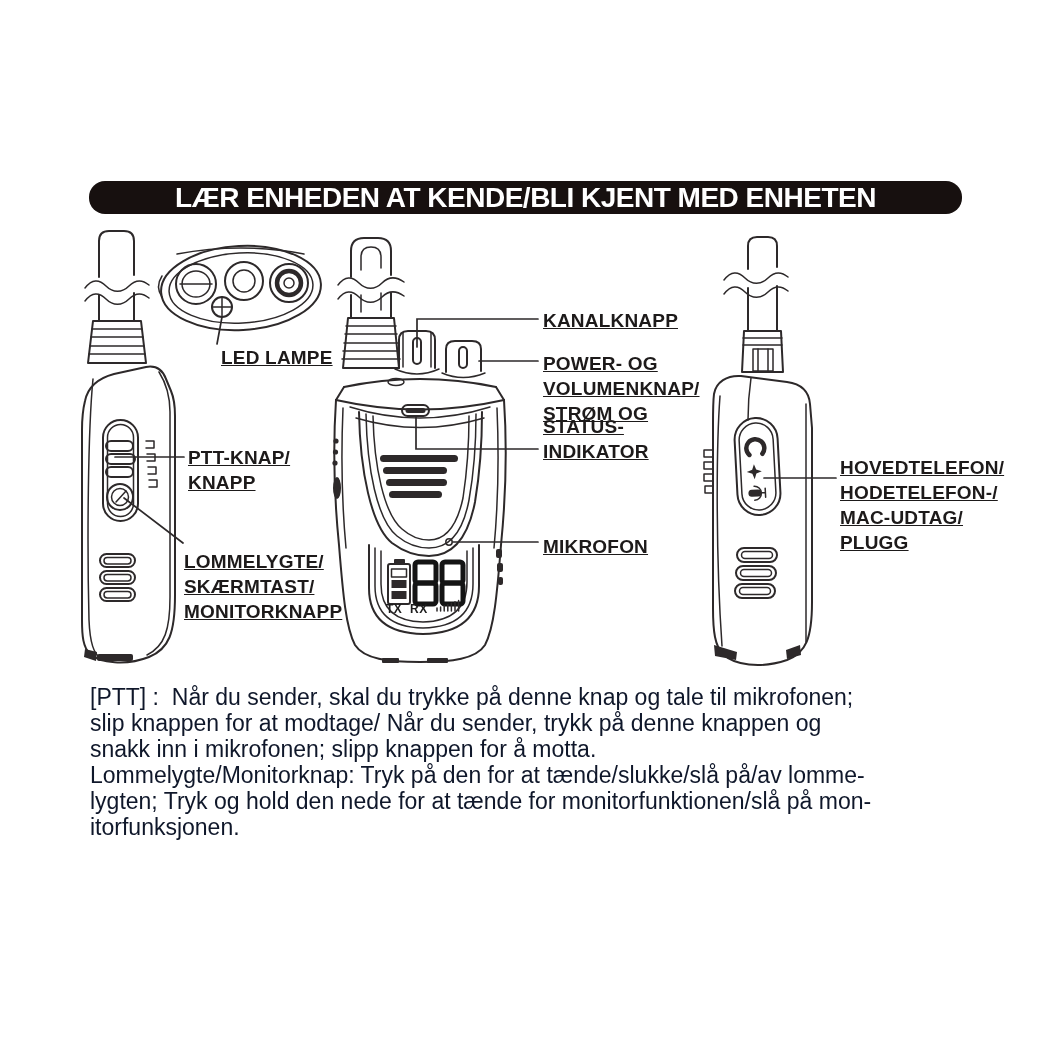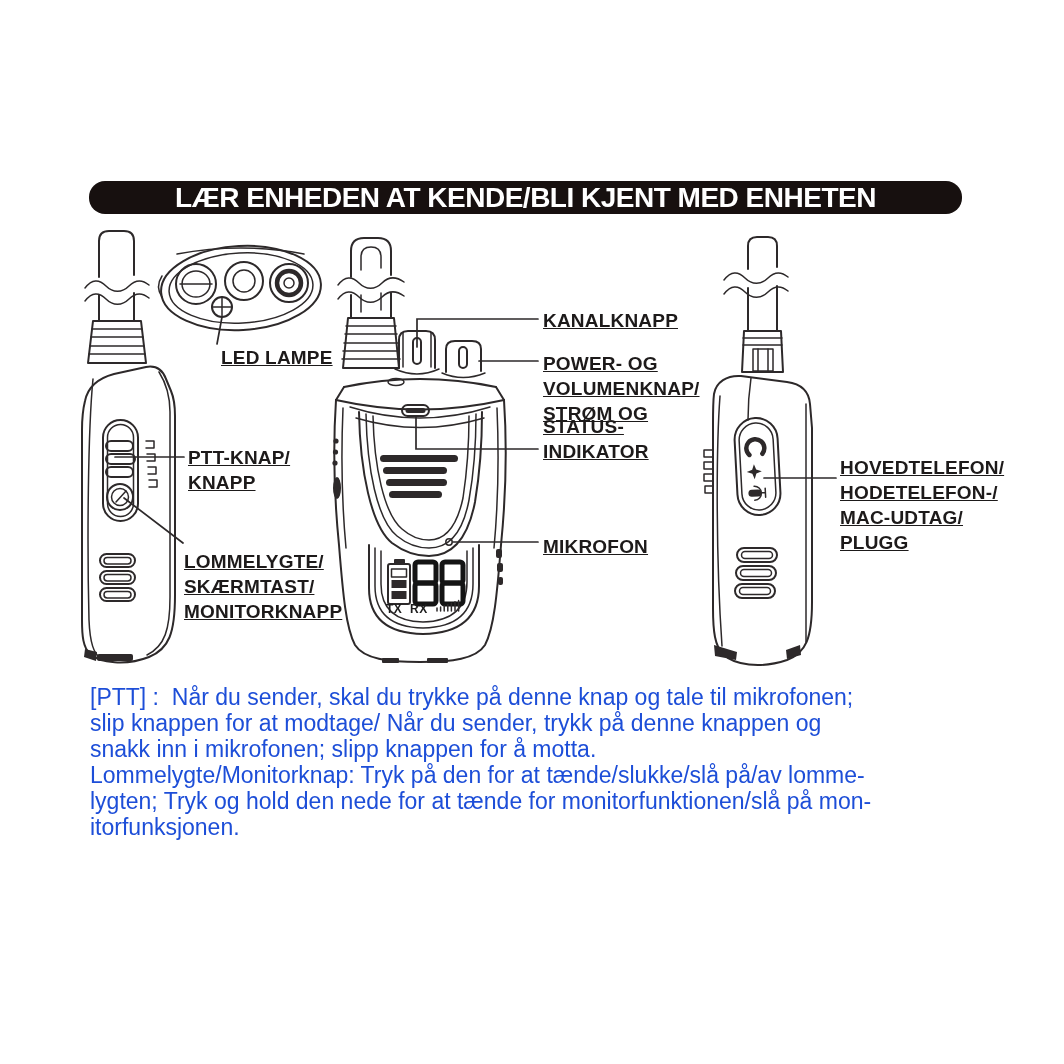--- a/index.html
+++ b/index.html
@@ -14,21 +14,21 @@
   }
   .banner span {
     color:#ffffff; font-weight:700; font-size:28px; letter-spacing:-0.5px; white-space:nowrap;
   }
   .callout {
     position:absolute; font-weight:700; font-size:19px; line-height:25px;
     color:#1d1a1a; letter-spacing:0.2px; white-space:nowrap;text-decoration:underline;
   }
   .desc { position:absolute; left:90px; top:684px; width:900px; }
   .desc-heading { font-weight:700; font-size:20px; letter-spacing:-0.3px; margin-bottom:4px; }
-  .desc-line { font-size:23px; line-height:26px; white-space:pre; color:#1d4ed8; }
+  .desc-line { font-size:23px; line-height:26px; white-space:pre; color:#0f172a; }
   svg.lineart { position:absolute; left:0; top:0; }
   .ln { fill:none; stroke:#2d292a; stroke-width:2; stroke-linecap:round; stroke-linejoin:round; }
   .thin { stroke-width:1.5; }
   .leader { fill:none; stroke:#2d292a; stroke-width:1.7; stroke-linecap:round; }
   .fl { fill:#2d292a; stroke:none; }
   .sseg { fill:none; stroke:#141414; stroke-width:5; }
   .lcd-label { font-family:"Liberation Sans", sans-serif; font-weight:700; font-size:12px;
                fill:#1c1c1c; letter-spacing:0.5px; }
   .thick { stroke-width:4.5; }
 </style>

